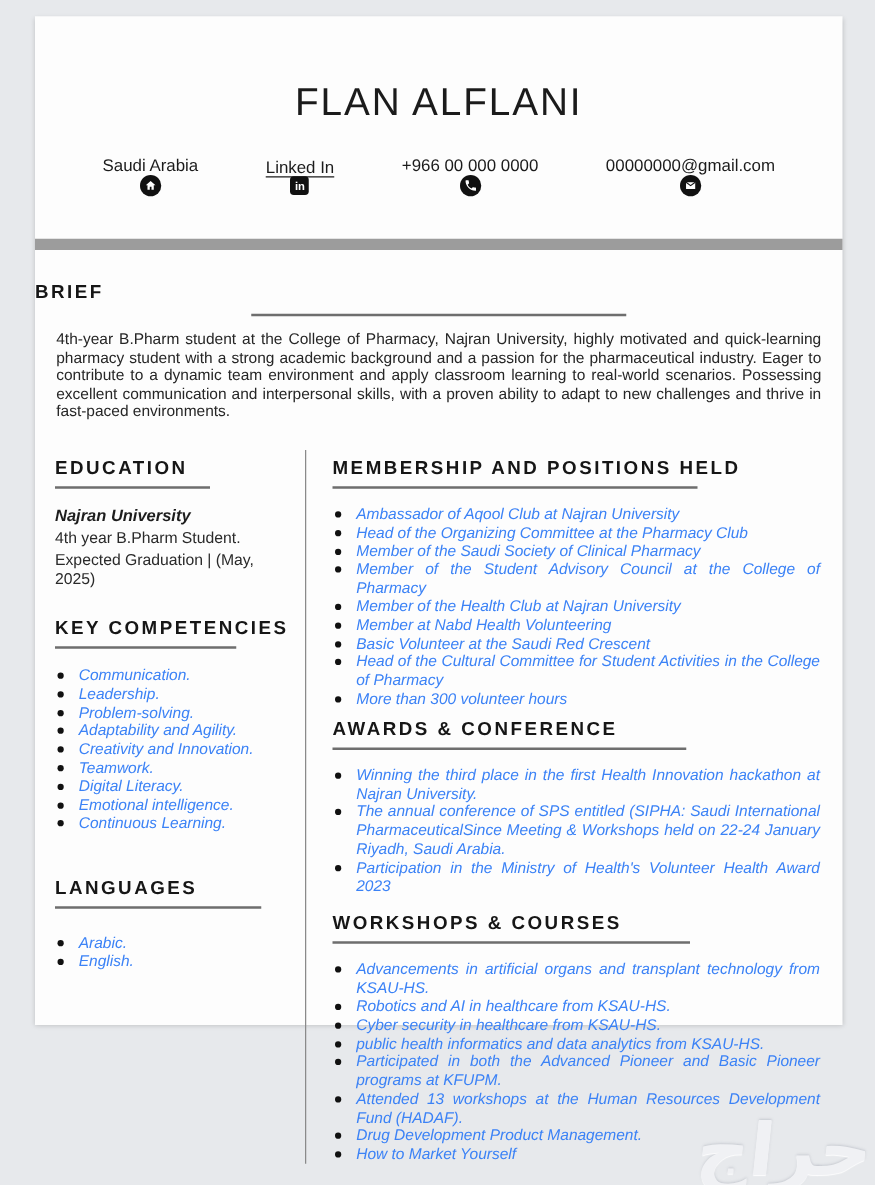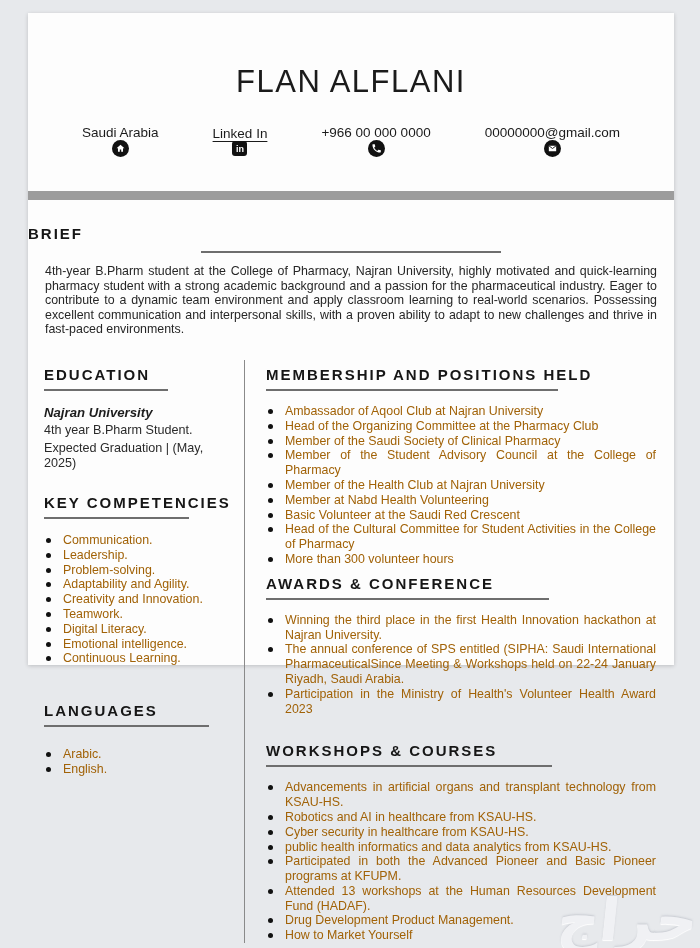--- a/index.html
+++ b/index.html
@@ -5,21 +5,21 @@
   * { margin:0; padding:0; box-sizing:border-box; }
   html,body { width:700px; height:948px; }
   body {
     position:relative;
     background:#e7e9ec;
     font-family:"Liberation Sans","DejaVu Sans",sans-serif;
     color:#222;
     overflow:hidden;
   }
   .page {
-    position:absolute; left:28px; top:13px; width:646px; height:652px;
+    position:absolute; left:28px; top:13px; width:646px; height:807px;
     background:#fdfdfd;
     box-shadow:0 1px 4px rgba(0,0,0,.18);
   }
   
   .name {
     margin-top:50px; text-align:center;
     font-size:31px; font-weight:400; letter-spacing:1.5px; color:#1b1b1b;
     line-height:38px;
   }
   .contact-row {
@@ -58,36 +58,36 @@
   }
   .rule { height:2px; background:#6e6e6e; margin-top:6px; }
   .rule-edu { width:124px; }
   .rule-comp { width:145px; }
   .rule-lang { width:165px; }
   .rule-memb { width:292px; }
   .rule-awar { width:283px; }
   .rule-work { width:286px; }
   .edu-school { margin-top:14px; font-size:13.2px; font-weight:bold; color:#1d1d1d;font-style:italic; }
   .edu-line { margin-top:3px; font-size:12.6px; line-height:15px; color:#2a2a2a; }
-  ul.blist { list-style:none; font-size:12.4px; line-height:14.8px; color:#a16207; }
+  ul.blist { list-style:none; font-size:12.4px; line-height:14.8px; color:#3b82f6;font-style:italic; }
   ul.blist li { position:relative; padding-left:19px; text-align:justify; }
   ul.blist li::before {
     content:""; position:absolute; left:2px; top:5px;
     width:5px; height:5px; border-radius:50%; background:#111;
   }
   .mt-edu { margin-top:6px; }
   .list-comp { margin-top:14px; }
   .h-comp { margin-top:23px; }
   .h-lang { margin-top:36px; }
   .list-lang { margin-top:20px; }
   .h-memb { margin-top:6px; }
   .list-memb { margin-top:13px; }
   .h-awar { margin-top:8px; }
   .list-awar { margin-top:13px; }
-  .h-work { margin-top:26px; }
+  .h-work { margin-top:14px; }
   .list-work { margin-top:13px; }
   
   .watermark {
     position:absolute; right:2px; bottom:-6px;
     font-size:58px; font-weight:bold; color:#f0f1f4;
     text-shadow:0 1px 1px #ffffff, 0 -1px 2px rgba(160,165,175,.45);
     transform:skewX(-6deg); letter-spacing:2px; z-index:5;
     font-family:"DejaVu Sans",sans-serif;
   }
 </style>

